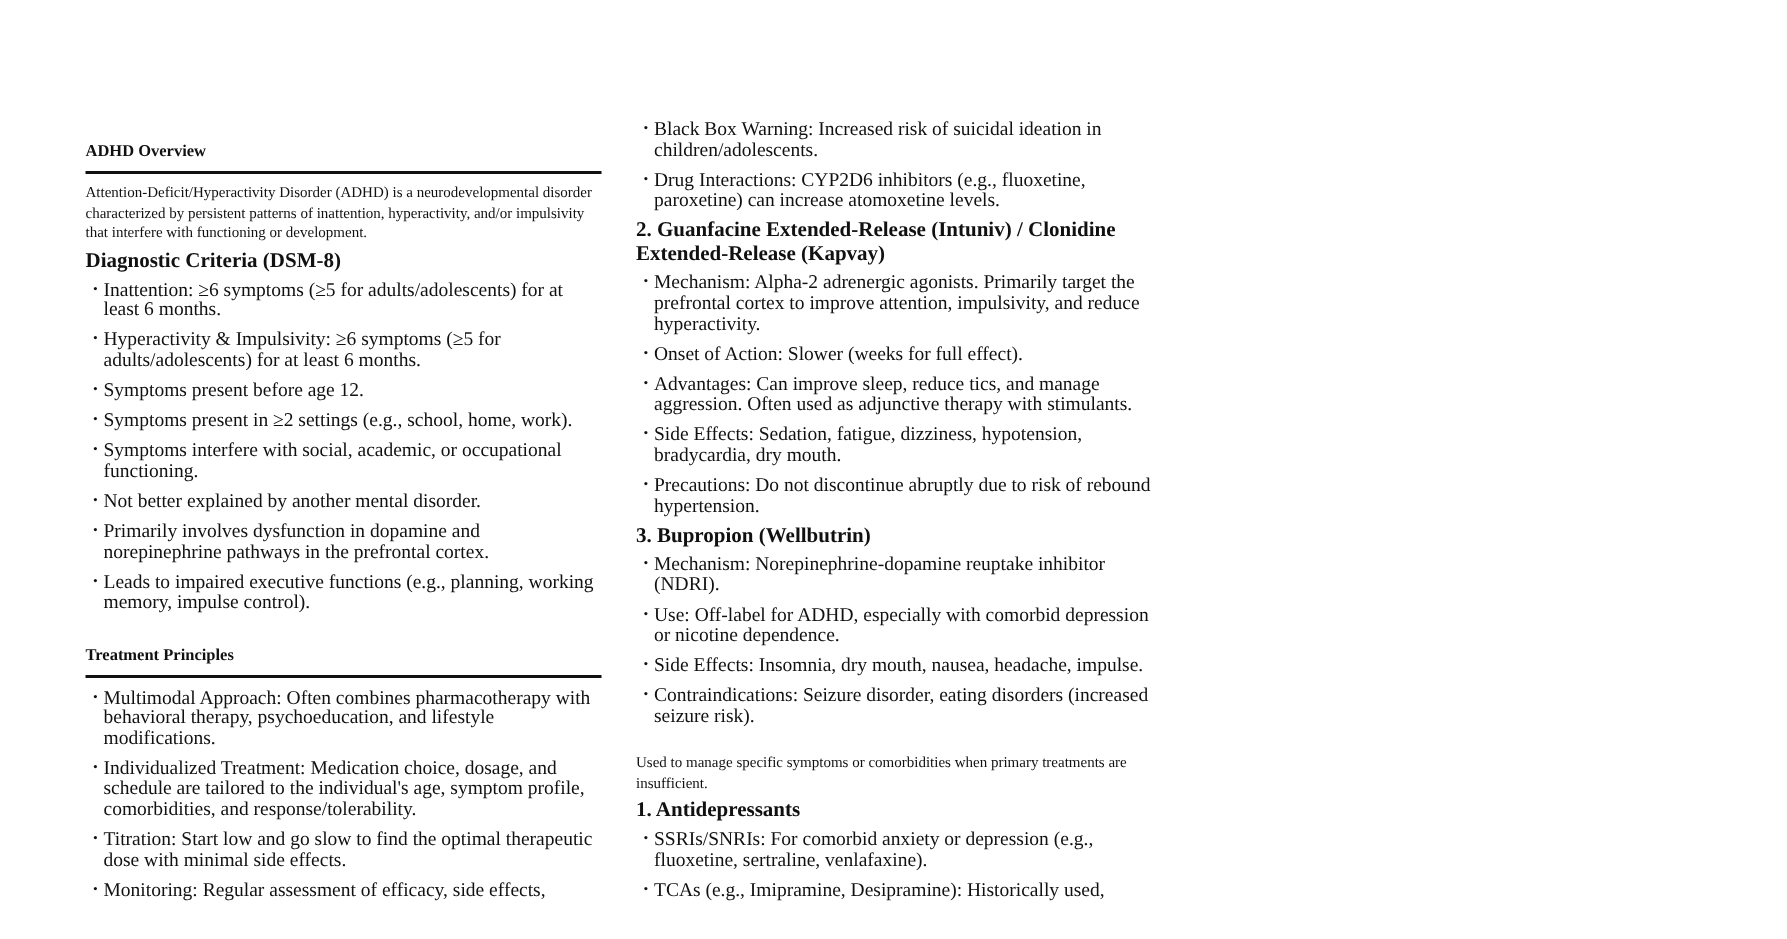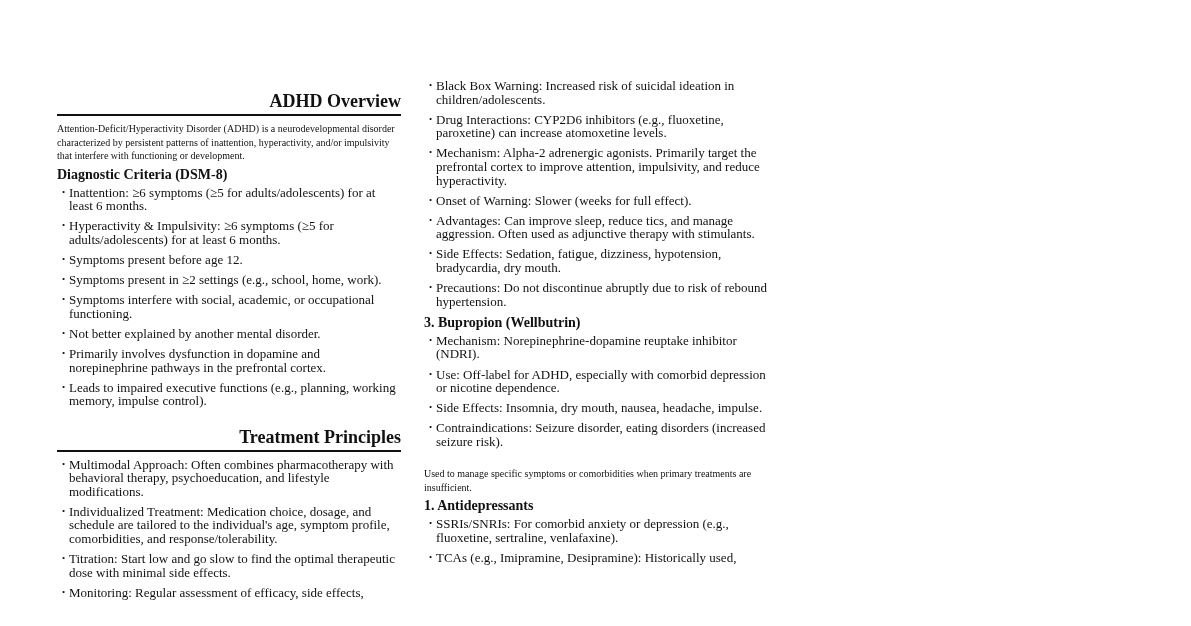--- a/index.html
+++ b/index.html
@@ -5,24 +5,23 @@
     html, body { margin: 0; padding: 0; background: #ffffff; }
     body {
       width: 1191px; height: 626px; overflow: hidden; position: relative;
       font-family: "Liberation Serif", "DejaVu Serif", serif;
       color: #111111;
     }
     .column { position: absolute; width: 344px; }
     #col-left { left: 57px; top: 91px; }
     #col-right { left: 424px; top: 79px; }
     h2.section {
-      font-size: 18px; font-weight: bold; margin: 0 0 6px 0;
+      font-size: 11px; font-weight: bold; margin: 0 0 6px 0;
       padding-bottom: 3px; border-bottom: 2px solid #111;
       line-height: 20px;
-      text-align: right;
     }
     h3.sub {
       font-size: 14px; font-weight: bold; margin: 2px 0 3px 0; line-height: 16px;
     }
     p.para {
       font-size: 10px; line-height: 13.6px; margin: 0 0 4px 0;
     }
     ul.blist { list-style: none; margin: 0 0 4px 0; padding: 0; }
     ul.blist li {
       position: relative; font-size: 13px; line-height: 13.6px;
@@ -65,23 +64,24 @@
     <li><span class="bullet">•</span><b>Monitoring:</b><span> Regular assessment of efficacy, side effects,</span></li>
   </ul>
 </div>
 
 <div class="column" id="col-right">
   <ul class="blist">
     <li><span class="bullet">•</span><b>Black Box Warning:</b><span> Increased risk of suicidal ideation in children/adolescents.</span></li>
     <li><span class="bullet">•</span><b>Drug Interactions:</b><span> CYP2D6 inhibitors (e.g., fluoxetine, paroxetine) can increase atomoxetine levels.</span></li>
   </ul>
 
+  <h3 class="sub">2. Guanfacine Extended-Release (Intuniv) / Clonidine Extended-Release (Kapvay)</h3>
   <ul class="blist">
     <li><span class="bullet">•</span><b>Mechanism:</b><span> Alpha-2 adrenergic agonists. Primarily target the prefrontal cortex to improve attention, impulsivity, and reduce hyperactivity.</span></li>
-    <li><span class="bullet">•</span><b>Onset of Warning:</b><span> Slower (weeks for full effect).</span></li>
+    <li><span class="bullet">•</span><b>Onset of Action:</b><span> Slower (weeks for full effect).</span></li>
     <li><span class="bullet">•</span><b>Advantages:</b><span> Can improve sleep, reduce tics, and manage aggression. Often used as adjunctive therapy with stimulants.</span></li>
     <li><span class="bullet">•</span><b>Side Effects:</b><span> Sedation, fatigue, dizziness, hypotension, bradycardia, dry mouth.</span></li>
     <li><span class="bullet">•</span><b>Precautions:</b><span> Do not discontinue abruptly due to risk of rebound hypertension.</span></li>
   </ul>
 
   <h3 class="sub">3. Bupropion (Wellbutrin)</h3>
   <ul class="blist">
     <li><span class="bullet">•</span><b>Mechanism:</b><span> Norepinephrine-dopamine reuptake inhibitor (NDRI).</span></li>
     <li><span class="bullet">•</span><b>Use:</b><span> Off-label for ADHD, especially with comorbid depression or nicotine dependence.</span></li>
     <li><span class="bullet">•</span><b>Side Effects:</b><span> Insomnia, dry mouth, nausea, headache, impulse.</span></li>

